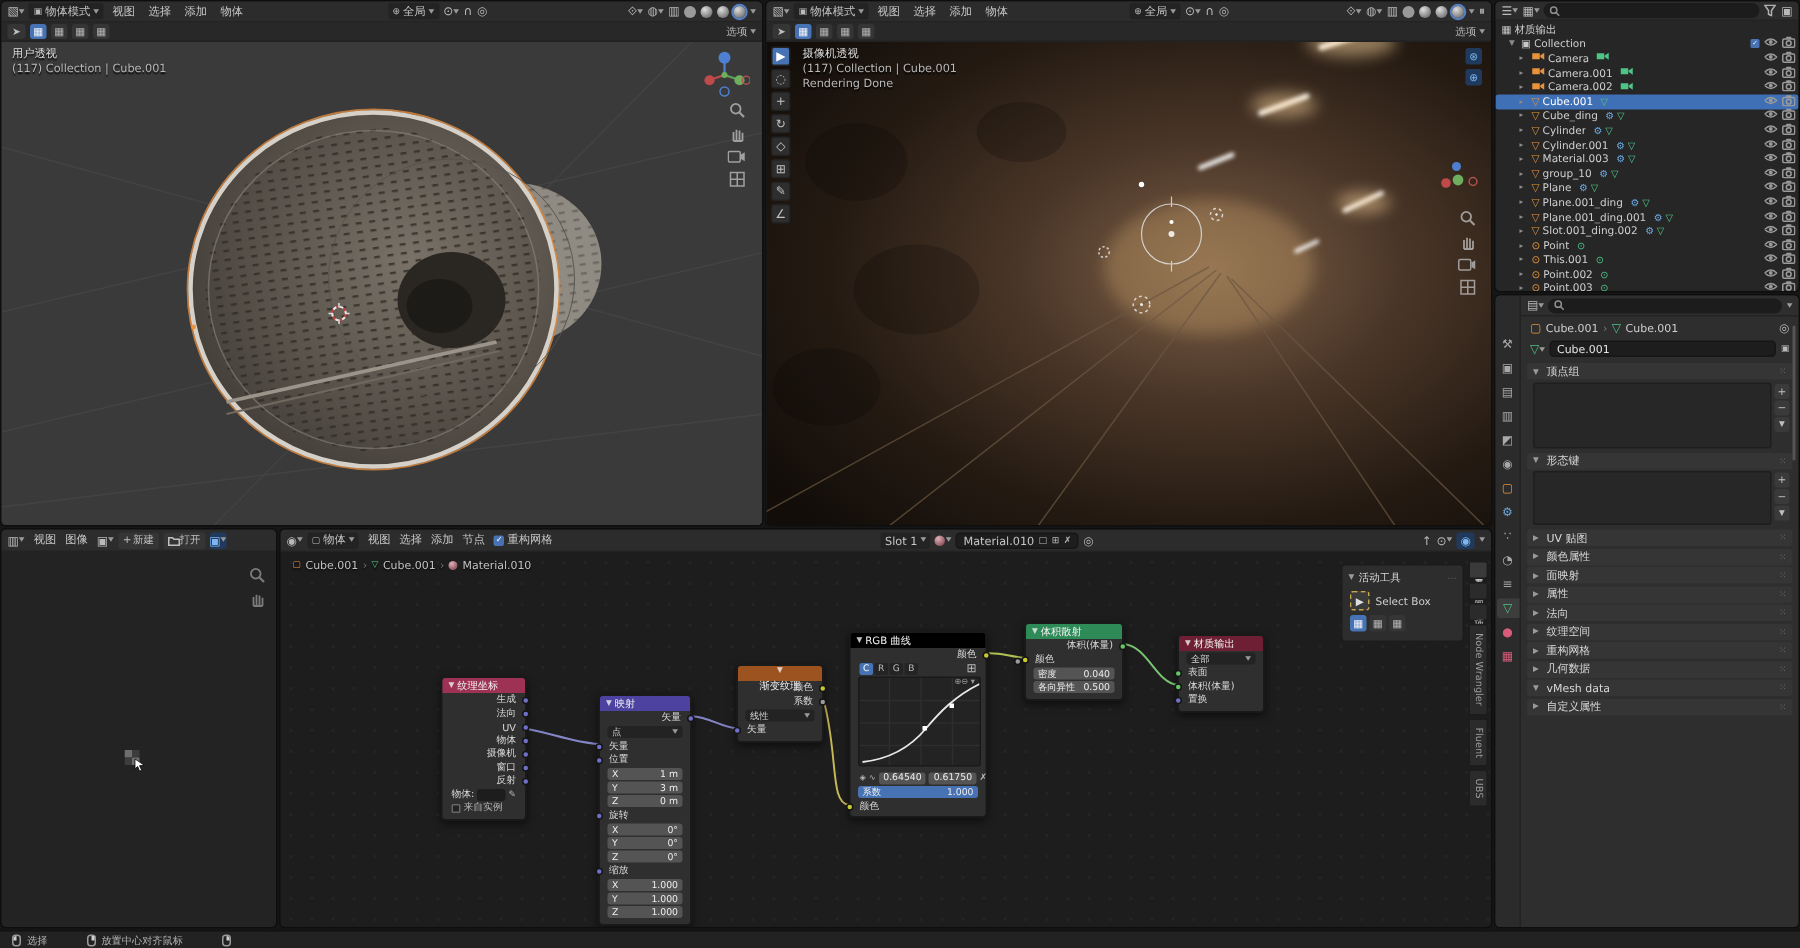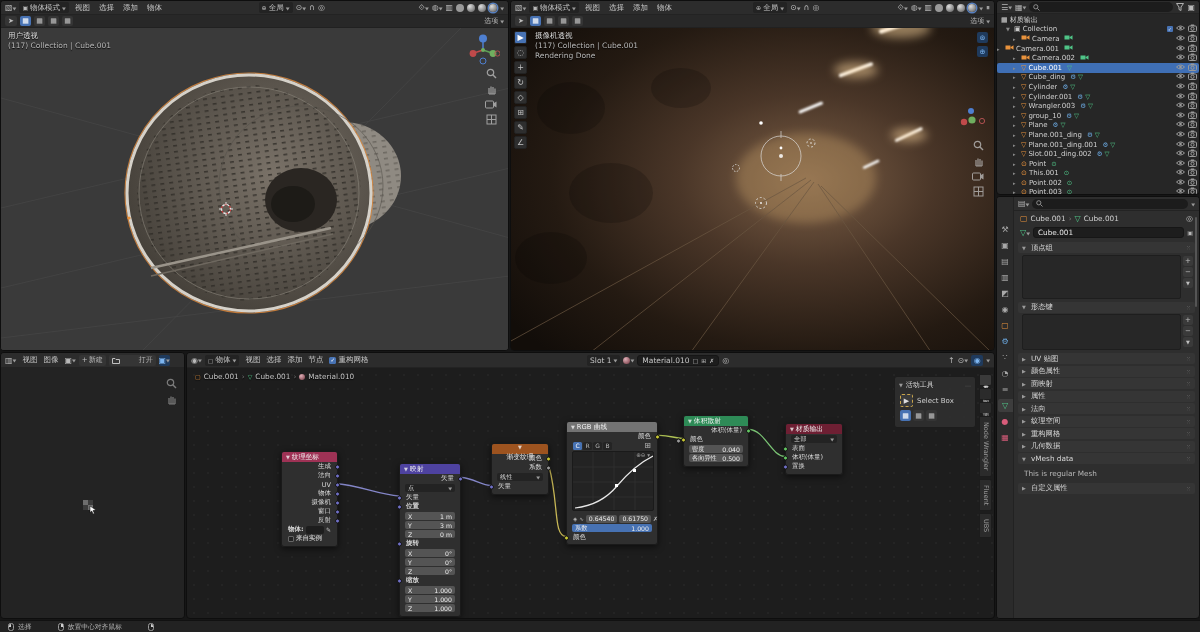--- a/index.html
+++ b/index.html
@@ -58,21 +58,21 @@
   .nrow{position:relative;height:9px;display:flex;align-items:center;padding:0 6px;gap:2px;}
   .nrow.out{justify-content:flex-end;}
   .sock{position:absolute;width:5px;height:5px;border-radius:50%;border:1px solid #141414;top:50%;transform:translateY(-50%);}
   .sock.r{right:-3px;} .sock.l{left:-3px;}
   .sk-vector{background:#7070c8;} .sk-color{background:#c8c832;} .sk-float{background:#9a9a9a;} .sk-shader{background:#63c763;}
   .nfield{background:#545454;border-radius:2px;height:8px;display:flex;align-items:center;
           justify-content:space-between;padding:0 3px;margin:1px 5px;font-size:6.2px;color:#ededed;}
   .nfield.slider{background:#4772b3;}
   .ndd{background:#232323;border-radius:2px;height:8px;display:flex;align-items:center;
        justify-content:space-between;padding:0 3px;margin:1px 5px;font-size:6.2px;color:#d5d5d5;}
-  .nlabel{font-size:6.5px;font-weight:bold;}
+  .nlabel{font-size:6.5px;}
   .chanbtn{width:9px;height:8px;background:#242424;border-radius:1.5px;display:flex;align-items:center;
            justify-content:center;font-size:6px;color:#bbb;}
   .chanbtn.act{background:#4772b3;color:#fff;}
   
   .vtab{writing-mode:vertical-rl;background:#2b2b2b;color:#9d9d9d;border-radius:0 2px 2px 0;
         padding:5px 1px;font-size:6.5px;text-align:center;border:1px solid #1c1c1c;}
   .vtab.act{background:#3a3a3a;color:#e8e8e8;}
   
   #statusbar{position:absolute;left:0;top:620px;width:1200px;height:12px;background:#222;
              border-top:1px solid #111;display:flex;align-items:center;gap:26px;padding:0 8px;
@@ -422,21 +422,21 @@
                 <path d="M0.5,3 Q4.5,-1 8.5,3 Q4.5,7 0.5,3" fill="none" stroke="#9a9a9a"></path>
                 <circle cx="4.5" cy="3" r="1.3" fill="#9a9a9a"></circle>
               </svg></span>
             <span><svg width="9" height="8">
                 <rect x="0.5" y="2" width="8" height="5.5" rx="1" fill="none" stroke="#9a9a9a"></rect>
                 <circle cx="4.5" cy="4.8" r="1.6" fill="none" stroke="#9a9a9a"></circle>
                 <rect x="2.7" y="0.5" width="3.6" height="1.4" rx="0.5" fill="#9a9a9a"></rect>
               </svg></span>
           </span>
         </div>
-        <div class="orow" style="padding-left: 0;">
+        <div class="orow" style="padding-left: 16px;">
           <span class="arr">▸</span>
           <span class="oicon"><svg width="9" height="7">
               <path d="M0.5,1.5 h5 v4 h-5 Z M5.8,3 L8.5,1.2 V5.8 L5.8,4 Z" fill="#e8923c"></path>
             </svg></span>
           <span class="oname">Camera.001</span>
           <span class="badges">
             <span><svg width="9" height="7">
                 <path d="M0.5,1.5 h5 v4 h-5 Z M5.8,3 L8.5,1.2 V5.8 L5.8,4 Z" fill="#4fc487"></path>
               </svg></span>
           </span>
@@ -550,21 +550,21 @@
             <span><svg width="9" height="8">
                 <rect x="0.5" y="2" width="8" height="5.5" rx="1" fill="none" stroke="#9a9a9a"></rect>
                 <circle cx="4.5" cy="4.8" r="1.6" fill="none" stroke="#9a9a9a"></circle>
                 <rect x="2.7" y="0.5" width="3.6" height="1.4" rx="0.5" fill="#9a9a9a"></rect>
               </svg></span>
           </span>
         </div>
         <div class="orow" style="padding-left: 16px;">
           <span class="arr">▸</span>
           <span class="oicon" style="color: rgb(232, 146, 60);">▽</span>
-          <span class="oname">Wrangler.003</span>
+          <span class="oname">Material.003</span>
           <span class="badges">
             <span style="color: rgb(107, 168, 224); font-size: 6.5px;">⚙</span>
             <span style="color: rgb(79, 196, 135); font-size: 6.5px;">▽</span>
           </span>
           <span class="orights">
             <span><svg width="9" height="6">
                 <path d="M0.5,3 Q4.5,-1 8.5,3 Q4.5,7 0.5,3" fill="none" stroke="#9a9a9a"></path>
                 <circle cx="4.5" cy="3" r="1.3" fill="#9a9a9a"></circle>
               </svg></span>
             <span><svg width="9" height="8">
@@ -858,41 +858,40 @@
           <div class="ppanel">
             <span class="arr">▶</span>
             <span>几何数据</span>
             <span class="dots">⁙</span>
           </div>
           <div class="ppanel">
             <span class="arr">▼</span>
             <span>vMesh data</span>
             <span class="dots">⁙</span>
           </div>
-          <div class="ptext">This is regular Mesh</div>
           <div class="ppanel">
             <span class="arr">▶</span>
             <span>自定义属性</span>
             <span class="dots">⁙</span>
           </div>
         </div>
       <div style="position:absolute;right:2px;top:20px;width:2.5px;height:90px;background:#555;border-radius:2px;"></div>
     </div>
   </div>
 
   <div class="editor" id="imged" style="left:0;top:352px;width:185px;height:267px;background:#232323;">
     <div class="hdr" style="height:15px;">
       <span class="ico">▥<span class="chev">▼</span></span>
       <span id="img-menus" style="display:flex;">
           <span class="menu-item">视图</span>
           <span class="menu-item">图像</span>
         </span>
       <span class="ico">▣<span class="chev">▼</span></span>
       <span class="tinybtn" style="width:auto;padding:0 3px;gap:1px;">+<span>新建</span></span>
-      <span class="tinybtn" style="width:auto;padding:0 3px;gap:19px;">
+      <span class="tinybtn" style="width:auto;padding:0 3px;gap:0;">
         <svg width="8" height="7">
             <path d="M0.5,1.5 h2.5 l1,1 h3.5 v4 h-7 Z" fill="none" stroke="#c0c0c0"></path>
           </svg>
         <span>打开</span>
       </span>
       <span class="ico" style="background:#1f3a5c;border-radius:2px;width:11px;height:11px;color:#7db5f0;">▣<span class="chev">▼</span></span>
     </div>
     <div style="position:absolute;left:0;top:15px;right:0;bottom:0;background:#232323;border-radius:0 0 4px 4px;">
       <div class="navcol" style="right:7px;top:10px;">
         <svg width="11" height="11">
@@ -970,21 +969,21 @@
       </div>
 
       <svg id="links" width="809" height="252" style="position:absolute;left:0;top:0;z-index:1;pointer-events:none;">
         <path d="M148,115.5 C 172,117 192,127 212,128" stroke="#8486c8" stroke-width="1.3" fill="none"></path>
         <path d="M274,109.5 C 286,110 294,117 304,117.5" stroke="#8486c8" stroke-width="1.3" fill="none"></path>
         <path d="M362,98.5 C 372,135 366,168 379,168.5" stroke="#c8b856" stroke-width="1.3" fill="none"></path>
         <path d="M471,67.5 C 481,67 487,70 496,70.5" stroke="#b0c455" stroke-width="1.3" fill="none"></path>
         <path d="M562,61.5 C 578,62 584,88 598,88.5" stroke="#7ac474" stroke-width="1.3" fill="none"></path>
       </svg>
 
-      <div class="node" style="left:94px;top:83px;width:57px;">
+      <div class="node" style="left:107px;top:83px;width:57px;">
         <div class="ntitle" style="background:#9e3255;">
             <span class="arr">▼</span>
             <span>纹理坐标</span>
           </div>
         <div>
             <div class="nrow out">
               <span>生成</span>
               <span class="sock r sk-vector"></span>
             </div>
             <div class="nrow out">
@@ -1114,21 +1113,21 @@
             <span class="chev">▼</span>
         </div>
         <div class="nrow">
           <span>矢量</span>
             <span class="sock l sk-vector"></span>
         </div>
         <div style="height:3px;"></div>
       </div>
 
       <div class="node" style="left:379px;top:53px;width:92px;">
-        <div class="ntitle" style="background:#737373;">
+        <div class="ntitle" style="background:#000000;">
             <span class="arr">▼</span>
             <span>RGB 曲线</span>
           </div>
         <div class="nrow out">
           <span>颜色</span>
             <span class="sock r sk-color"></span>
         </div>
         <div class="nrow" id="rgb-channels" style="gap:1px;">
             <span class="chanbtn act">C</span>
             <span class="chanbtn">R</span>

